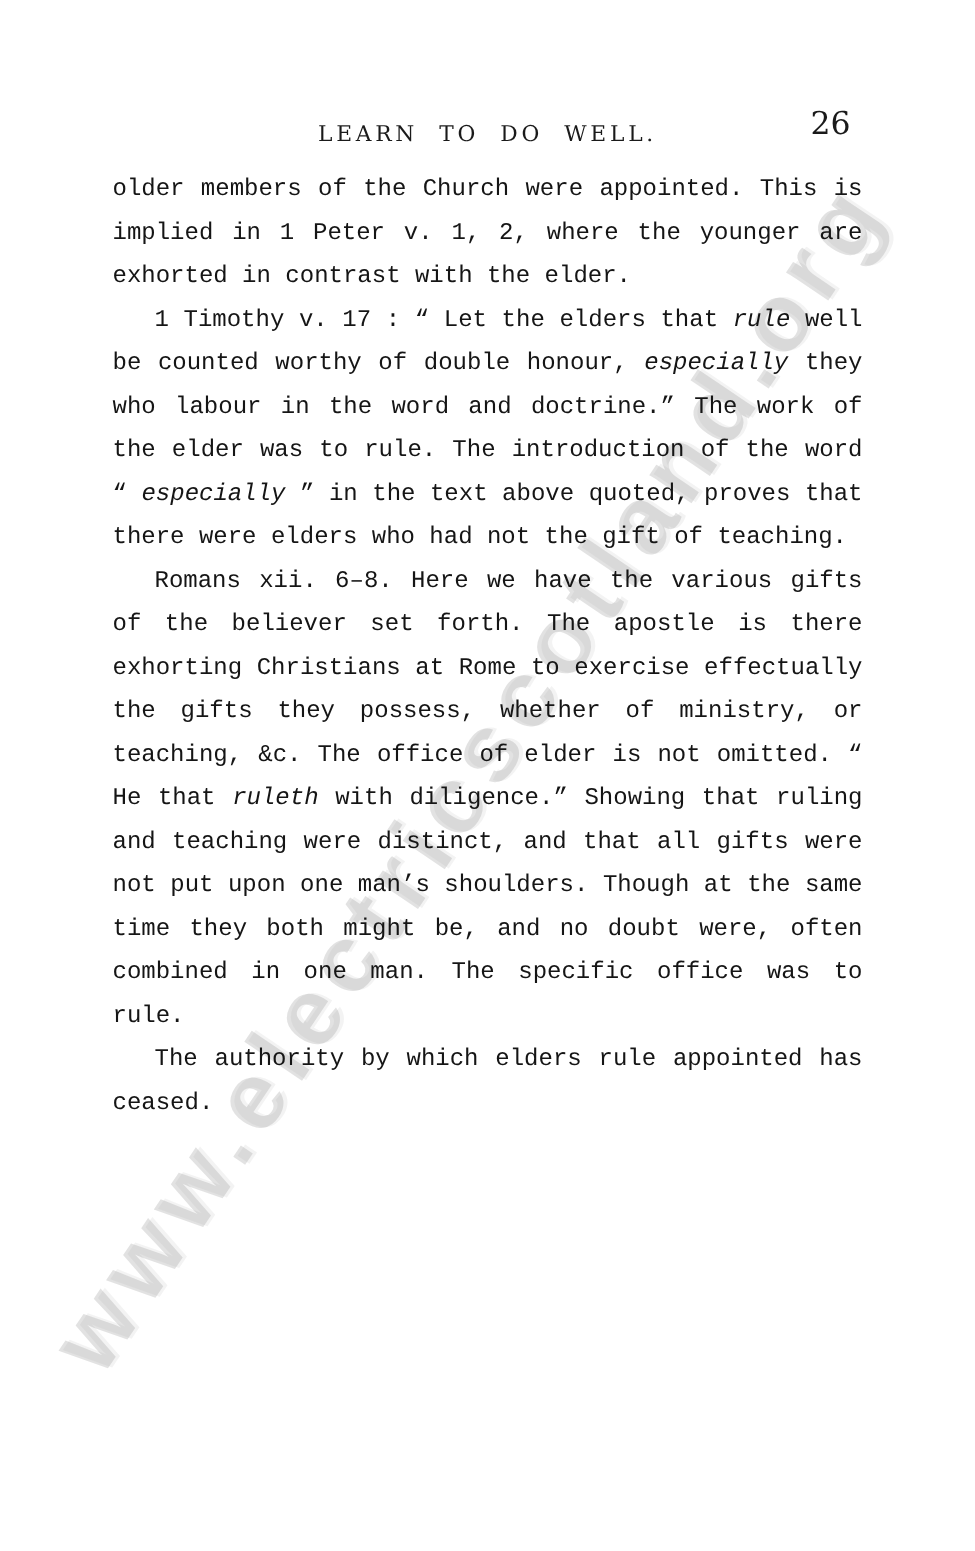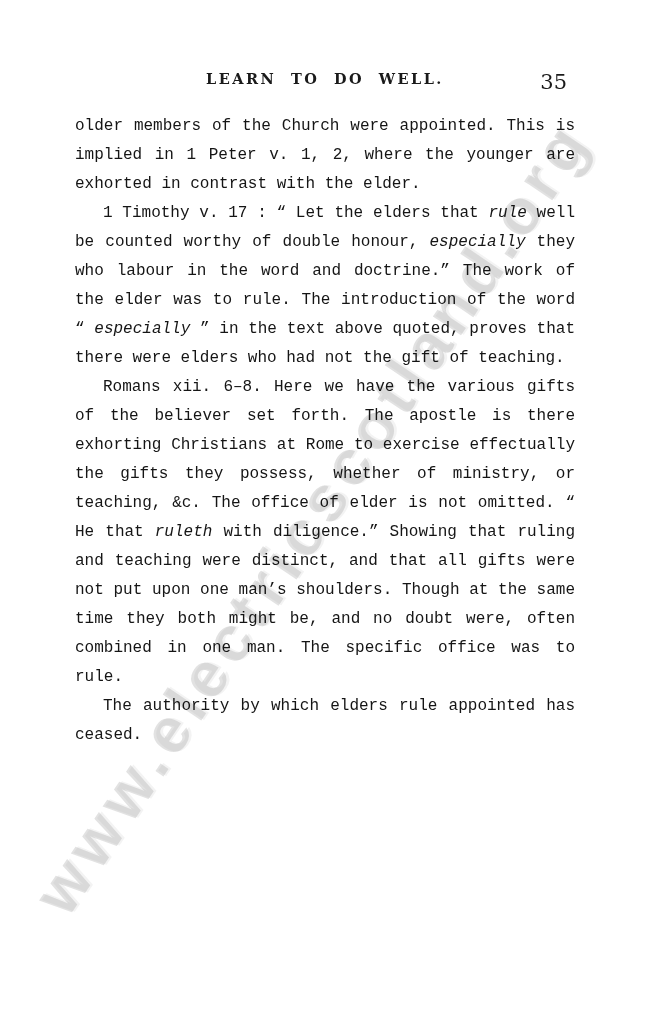--- a/index.html
+++ b/index.html
@@ -37,24 +37,24 @@
     top: 70px;
     left: 75px;
     width: 500px;
     height: 30px;
     z-index: 1;
   }
   .running-title {
     position: absolute;
     left: 0;
     right: 0;
-    top: 0;
+    top: 12px;
     text-align: center;
     font-size: 14.5px;
-    font-weight: bold;
+    font-weight: normal;
     letter-spacing: 2.5px;
     word-spacing: 7px;
     color: #1a1a1a;
   }
   .page-number {
     position: absolute;
     right: 8px;
     top: 0;
     font-size: 21px;
     color: #1a1a1a;
@@ -83,21 +83,21 @@
 </style>
 </head>
 <body>
 
 <div class="page">
 
   <div class="watermark">www.electricscotland.org</div>
 
   <div class="header">
     <span class="running-title">LEARN TO DO WELL.</span>
-    <span class="page-number">35</span>
+    <span class="page-number">26</span>
   </div>
 
   <div class="body-text" id="body-text">
       <p class="para"><span>older members of the Church were appointed. This is implied in 1 Peter v. 1, 2, where the younger are exhorted in contrast with the elder.</span></p>
       <p class="para indent"><span>1 Timothy v. 17 : “ Let the elders that </span><span class="it">rule</span><span> well be counted worthy of double honour, </span><span class="it">especially</span><span> they who labour in the word and doctrine.”  The work of the elder was to rule.  The introduction of the word “ </span><span class="it">especially</span><span> ” in the text above quoted, proves that there were elders who had not the gift of teaching.</span></p>
       <p class="para indent"><span>Romans xii. 6–8.  Here we have the various gifts of the believer set forth.  The apostle is there exhorting Christians at Rome to exercise effectually the gifts they possess, whether of ministry, or teaching, &amp;c.  The office of elder is not omitted. “ He that </span><span class="it">ruleth</span><span> with diligence.”  Showing that ruling and teaching were distinct, and that all gifts were not put upon one man’s shoulders. Though at the same time they both might be, and no doubt were, often combined in one man.  The specific office was to rule.</span></p>
       <p class="para indent"><span>The authority by which elders rule appointed has ceased.</span></p>
     </div>
 
 </div>

